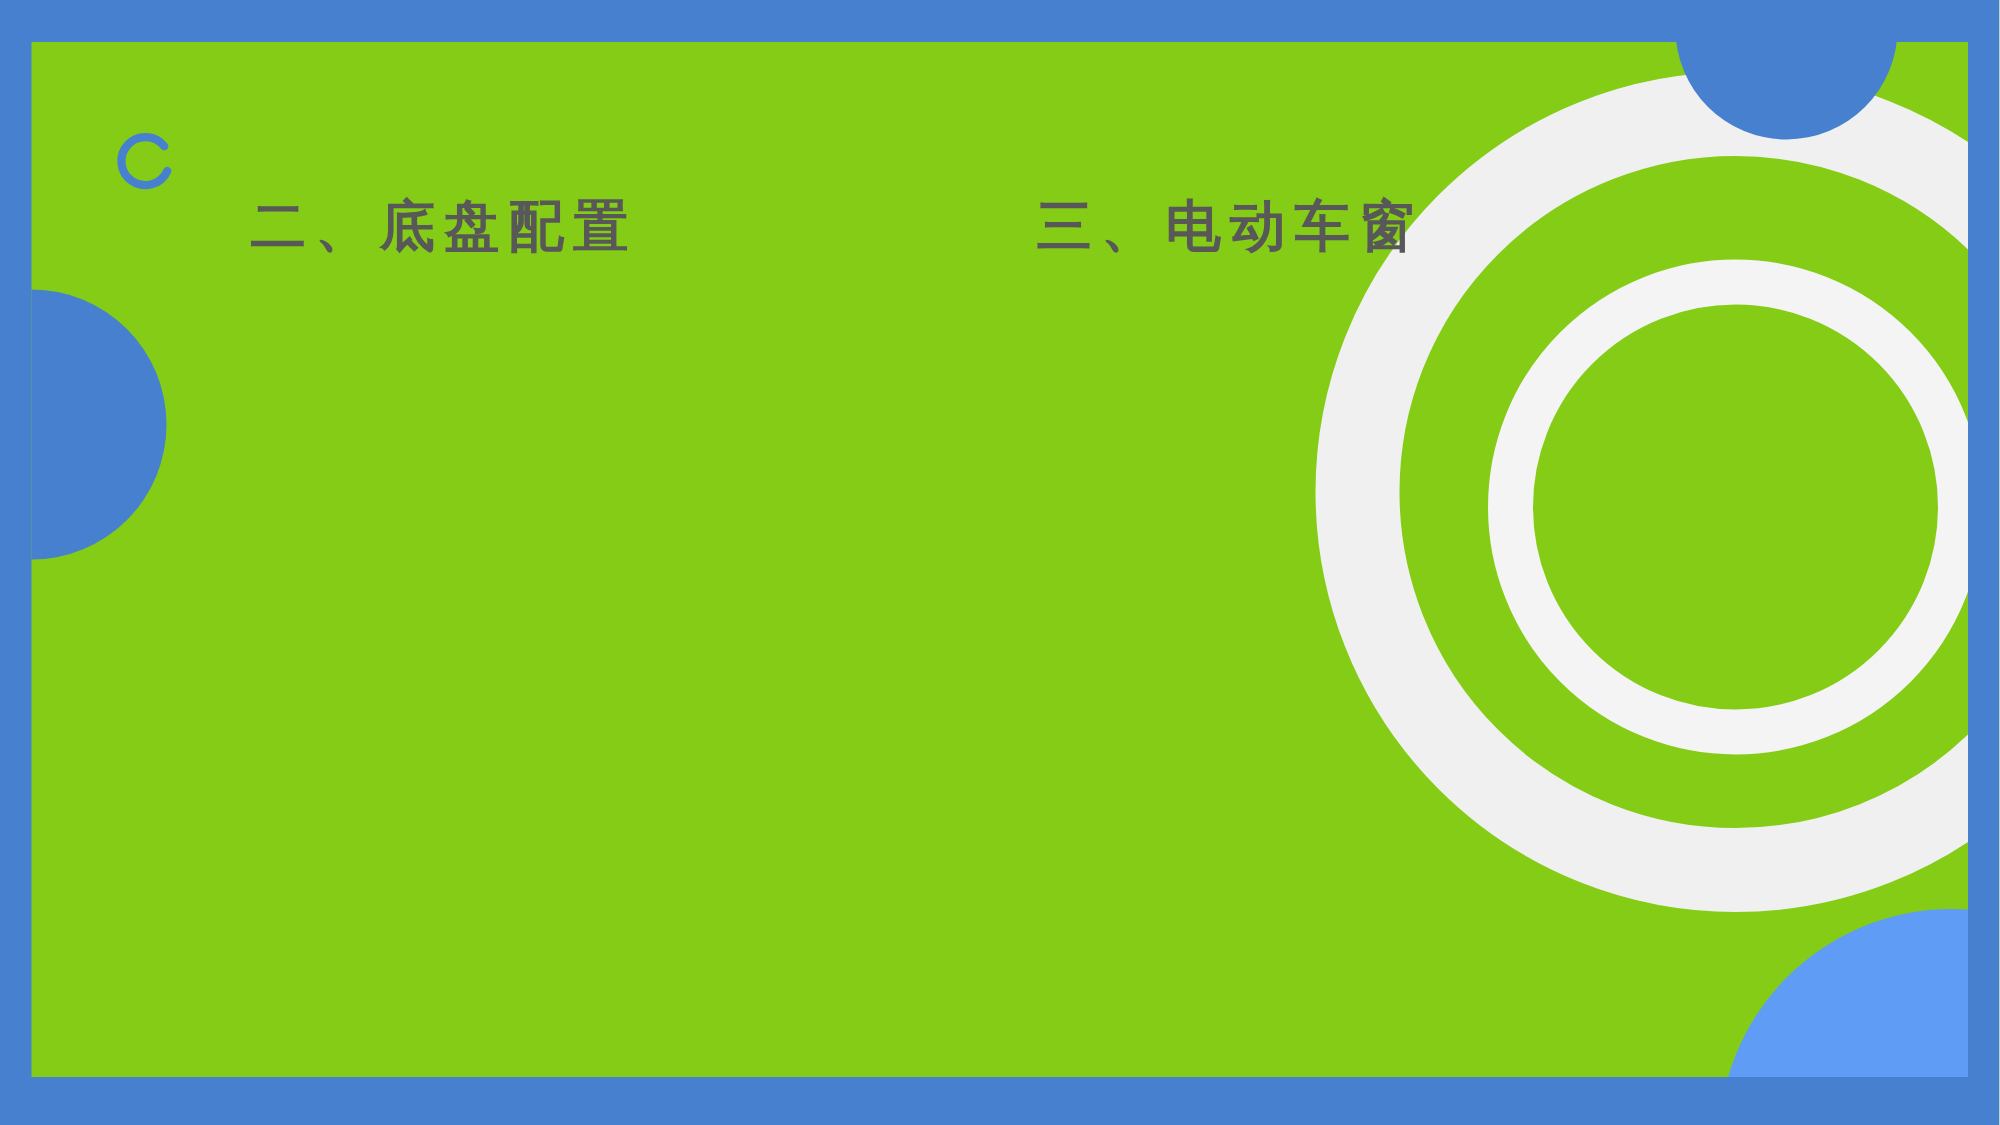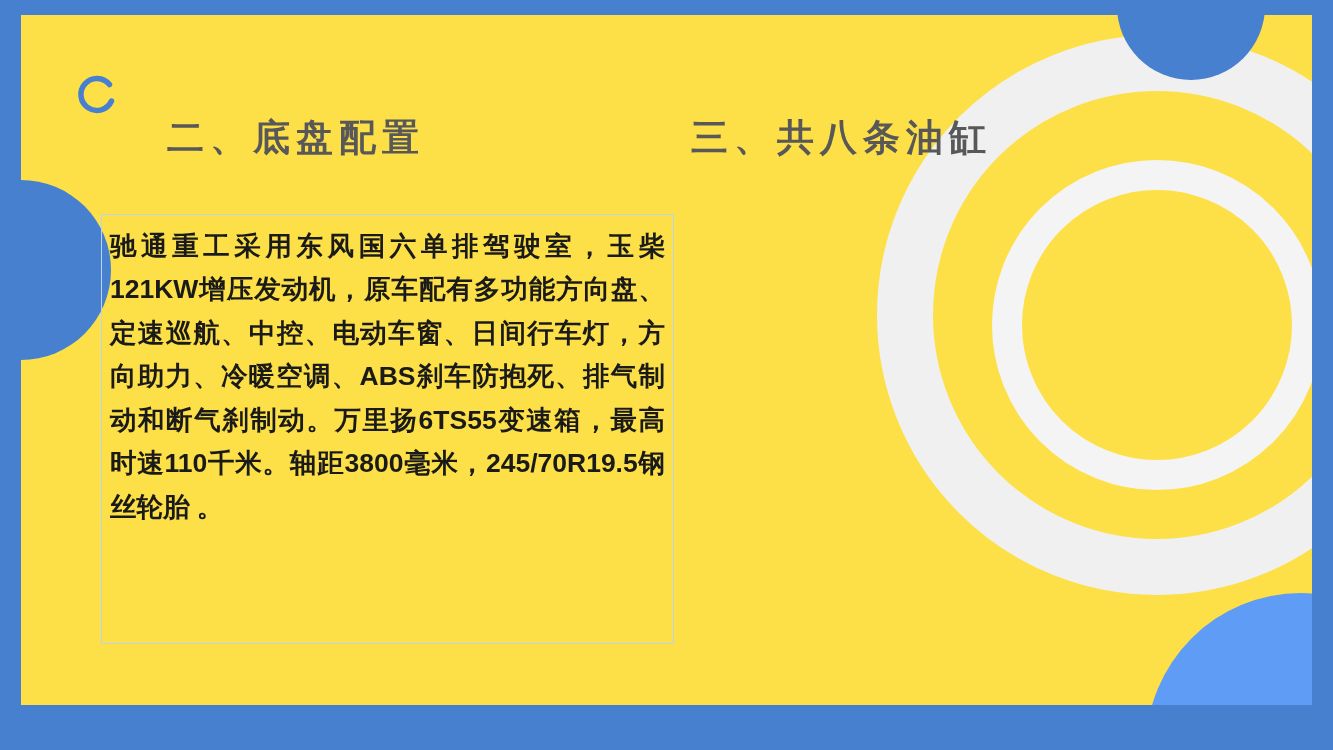--- a/index.html
+++ b/index.html
@@ -16,24 +16,24 @@
     width: 1333px;
     height: 750px;
     overflow: hidden;
     background: #4680ce;
   }
 
   
   .canvas {
     position: absolute;
     left: 21px;
-    top: 15px;
+    top: 28px;
     width: 1291px;
     height: 690px;
-    background: #fde047;
+    background: #84cc16;
     overflow: hidden;
   }
 
   
   .bg-ring {
     position: absolute;
     border-radius: 50%;
     border: 56px solid #f0f0f0;
     box-sizing: border-box;
     pointer-events: none;
@@ -152,21 +152,18 @@
     <div class="deco-circle-br"></div>
 
     <div class="logo-arc">
       <svg width="48" height="48" viewBox="0 0 48 48">
         <path d="M 36.5 13.5 A 16 16 0 1 0 38.5 30" fill="none" stroke="#4680ce" stroke-width="5.5" stroke-linecap="round"></path>
       </svg>
     </div>
 
     <div class="heading" id="heading-chassis">二、底盘配置</div>
 
-    <div class="heading" id="heading-body">三、共八条油缸</div>
+    <div class="heading" id="heading-body">三、电动车窗</div>
 
-    <div class="textbox" id="textbox-chassis">
-      <p>驰通重工采用东风国六单排驾驶室，玉柴121KW增压发动机，原车配有多功能方向盘、定速巡航、中控、电动车窗、日间行车灯，方向助力、冷暖空调、ABS刹车防抱死、排气制动和断气刹制动。万里扬6TS55变速箱，最高时速110千米。轴距3800毫米，245/70R19.5钢丝轮胎 。</p>
-    </div>
 
 
   </div>
 </div>
 
 </body></html>

